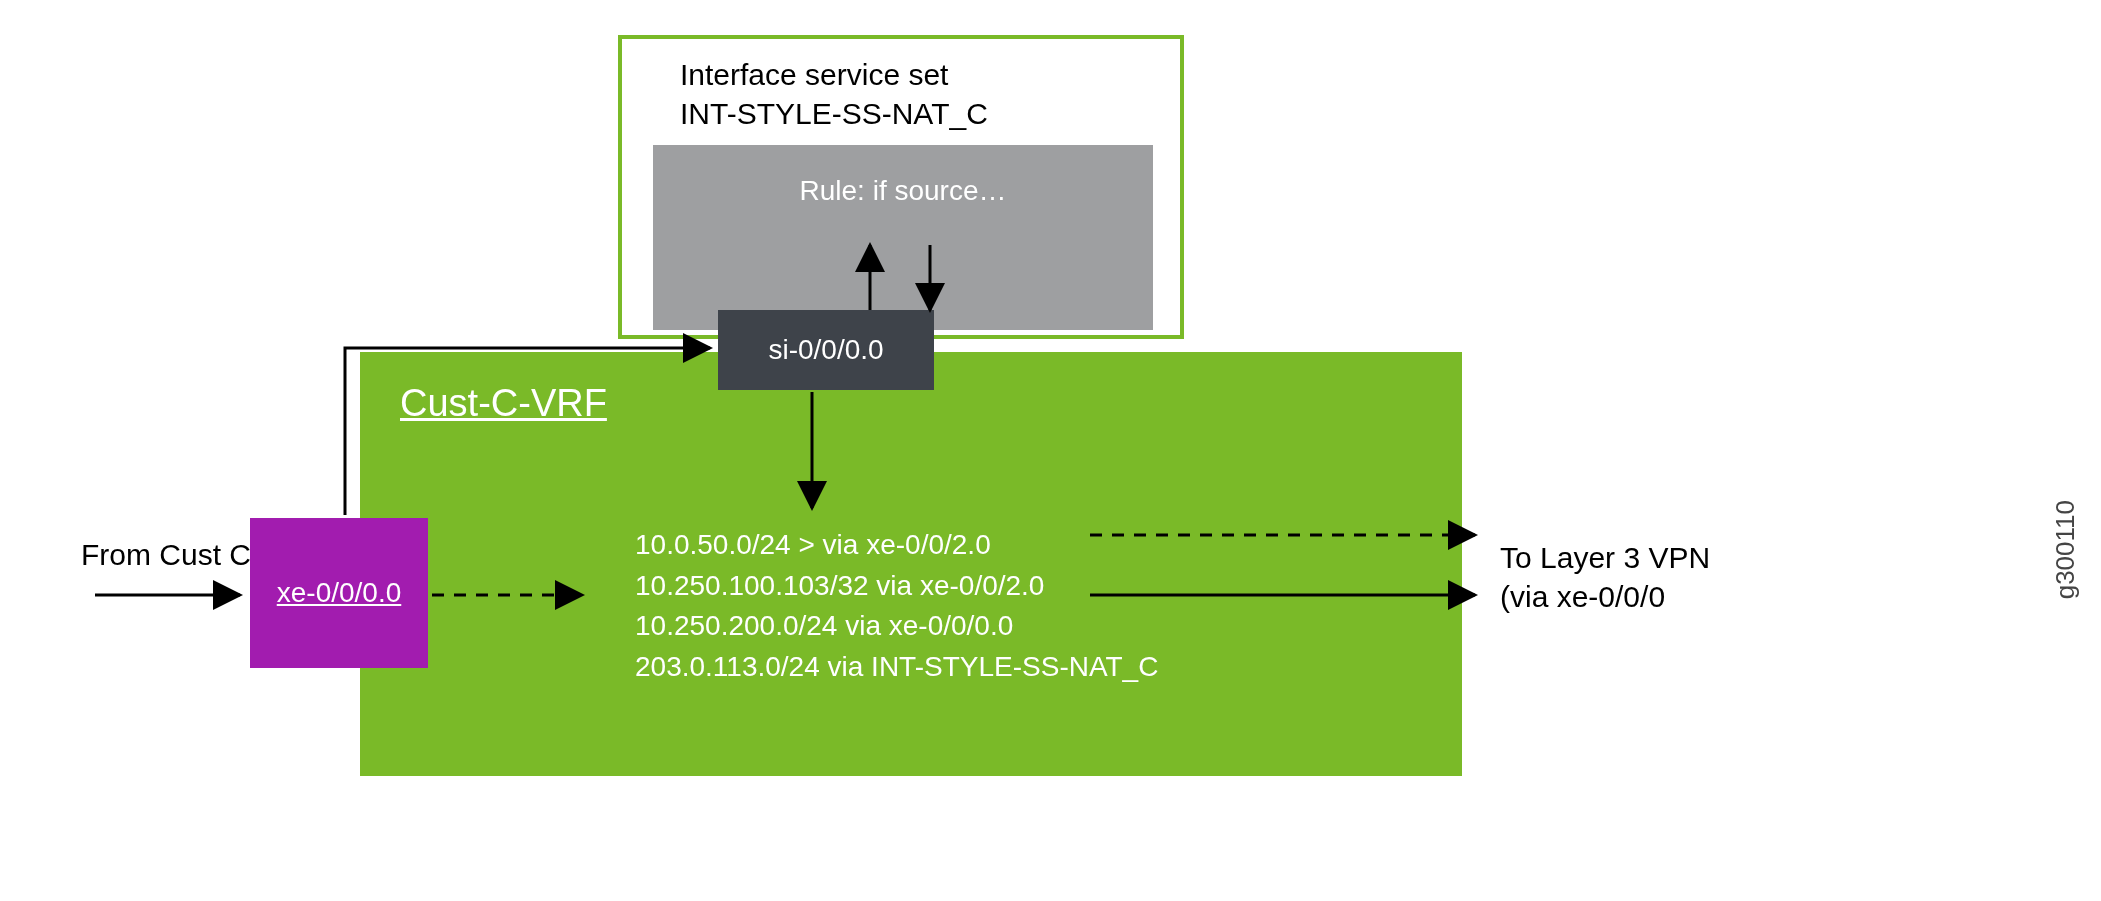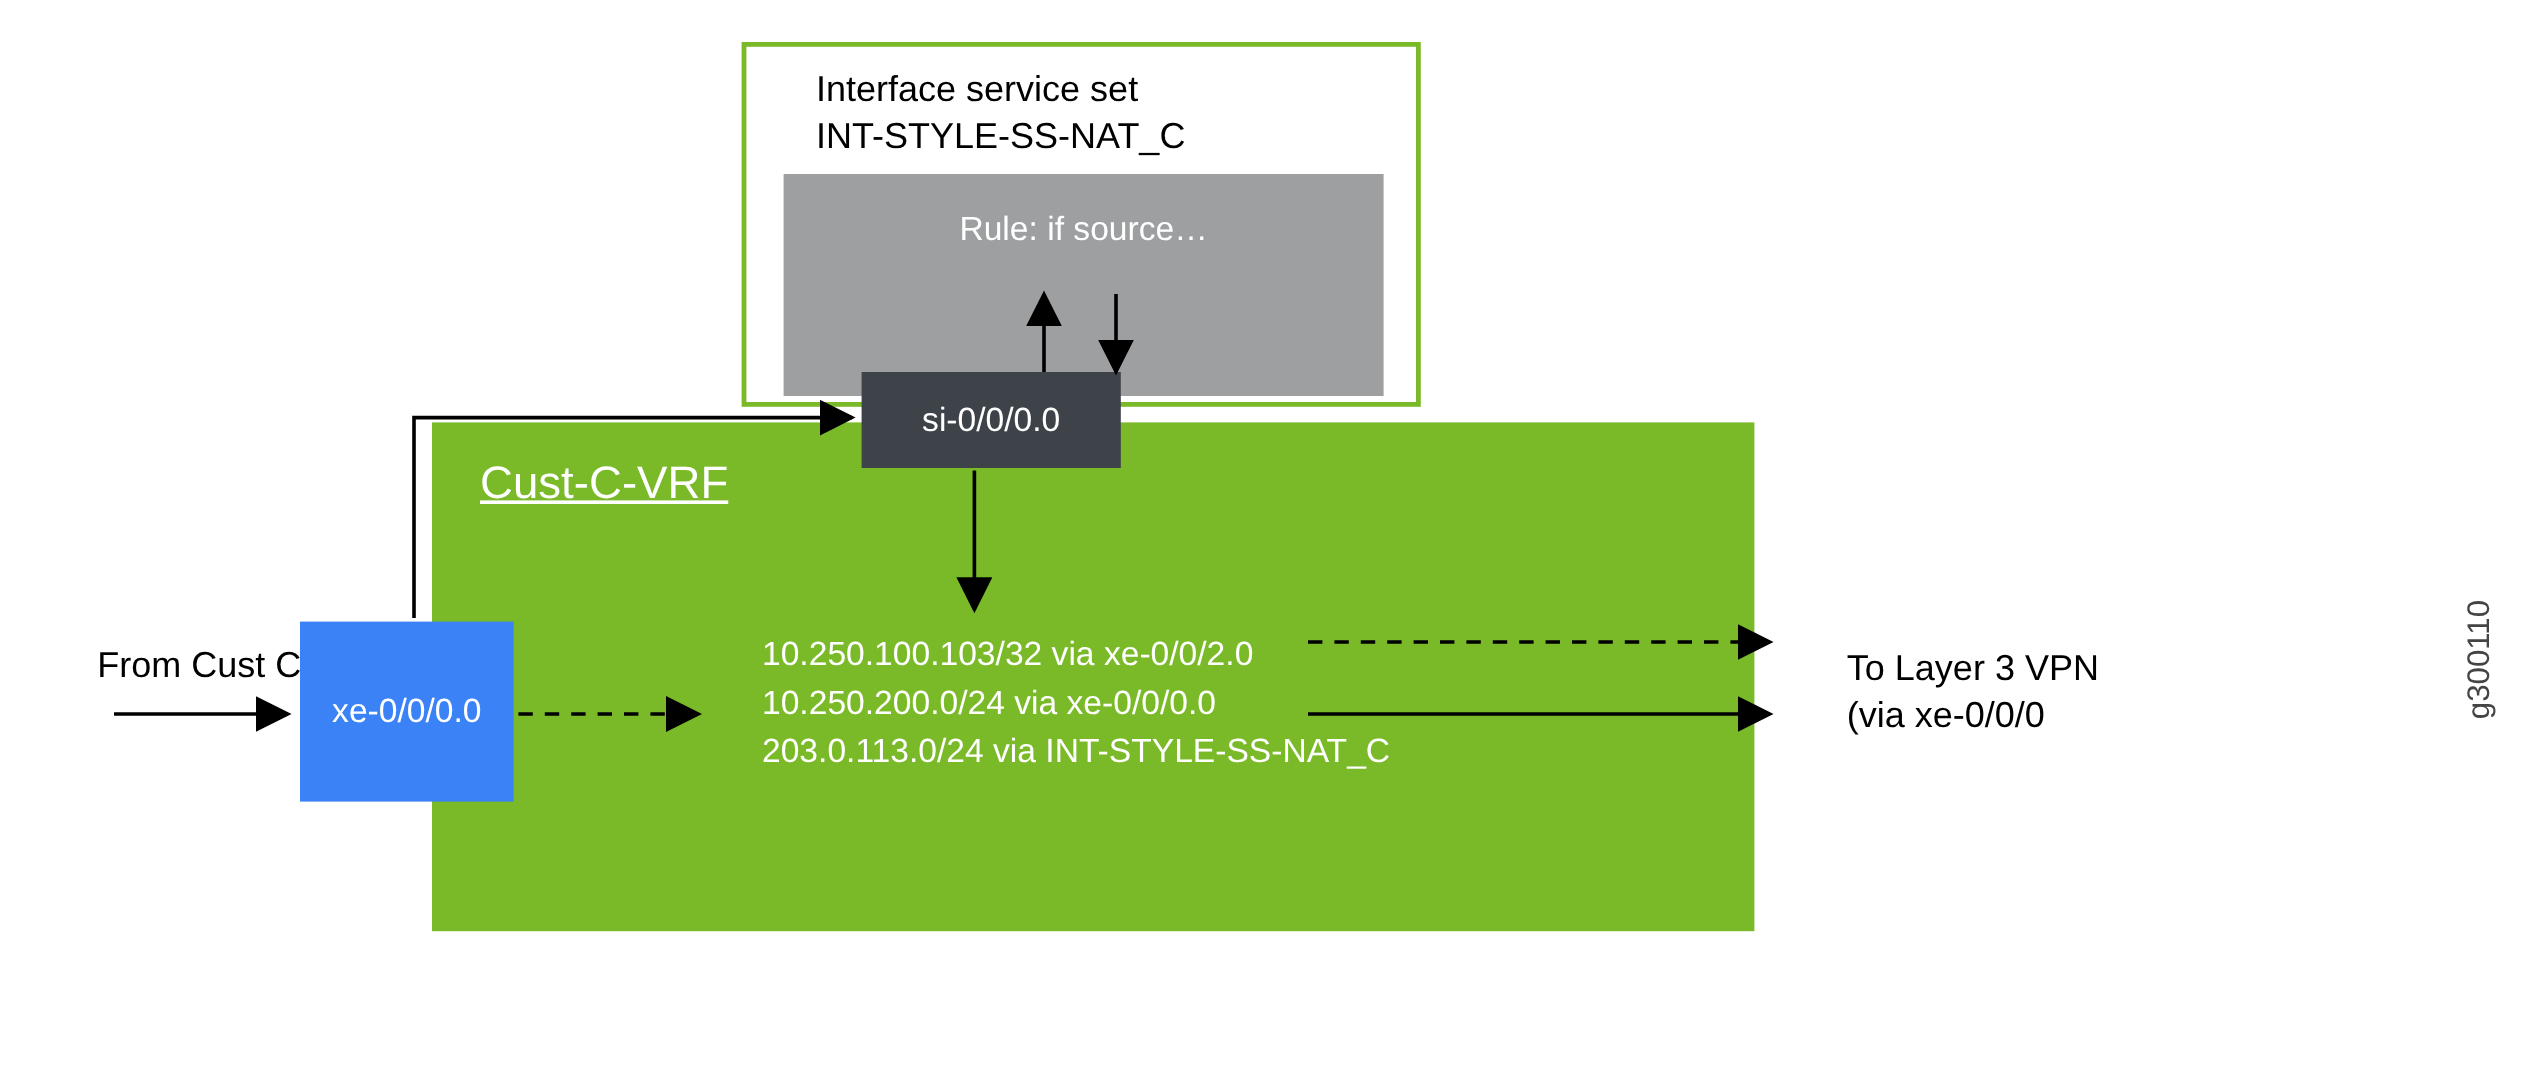--- a/index.html
+++ b/index.html
@@ -65,42 +65,42 @@
       left: 400px; top: 382px;
       color: #fff;
       font-size: 38px;
       text-decoration: underline;
     }
     
     .xe-box {
       position: absolute;
       left: 250px; top: 518px;
       width: 178px; height: 150px;
-      background: #3b82f6;
+      background: #a21caf;
       color: #fff;
       font-size: 28px;
       display: flex;
       align-items: center;
       justify-content: center;
+      text-decoration: underline;
     }
     
     .from-cust {
       position: absolute;
       left: 81px; top: 538px;
       color: #000;
       font-size: 30px;
       text-align: center;
     }
     .to-vpn {
       position: absolute;
       left: 1500px; top: 538px;
       color: #000;
       font-size: 30px;
       line-height: 1.3;
-      margin-left: 39px;
     }
     .gcode {
       position: absolute;
       right: 20px; top: 500px;
       writing-mode: vertical-rl;
       transform: rotate(180deg);
       font-size: 26px;
       color: #444;
     }
     
@@ -145,20 +145,21 @@
   </div>
 
   <div class="from-cust">From Cust C</div>
   <div class="to-vpn">
     <div>To Layer 3 VPN</div>
     <div>(via xe-0/0/0</div>
   </div>
   <div class="gcode">g300110</div>
 
   <div class="routes">
+    <div>10.0.50.0/24  &gt; via xe-0/0/2.0</div>
     <div>10.250.100.103/32  via xe-0/0/2.0</div>
     <div>10.250.200.0/24 via xe-0/0/0.0</div>
     <div>203.0.113.0/24 via INT-STYLE-SS-NAT_C</div>
   </div>
 
   <svg class="arrows">
     <defs>
       <marker id="ah" markerWidth="12" markerHeight="12" refX="9" refY="5" orient="auto">
         <path d="M0,0 L10,5 L0,10 Z" fill="#000"></path>
       </marker>

